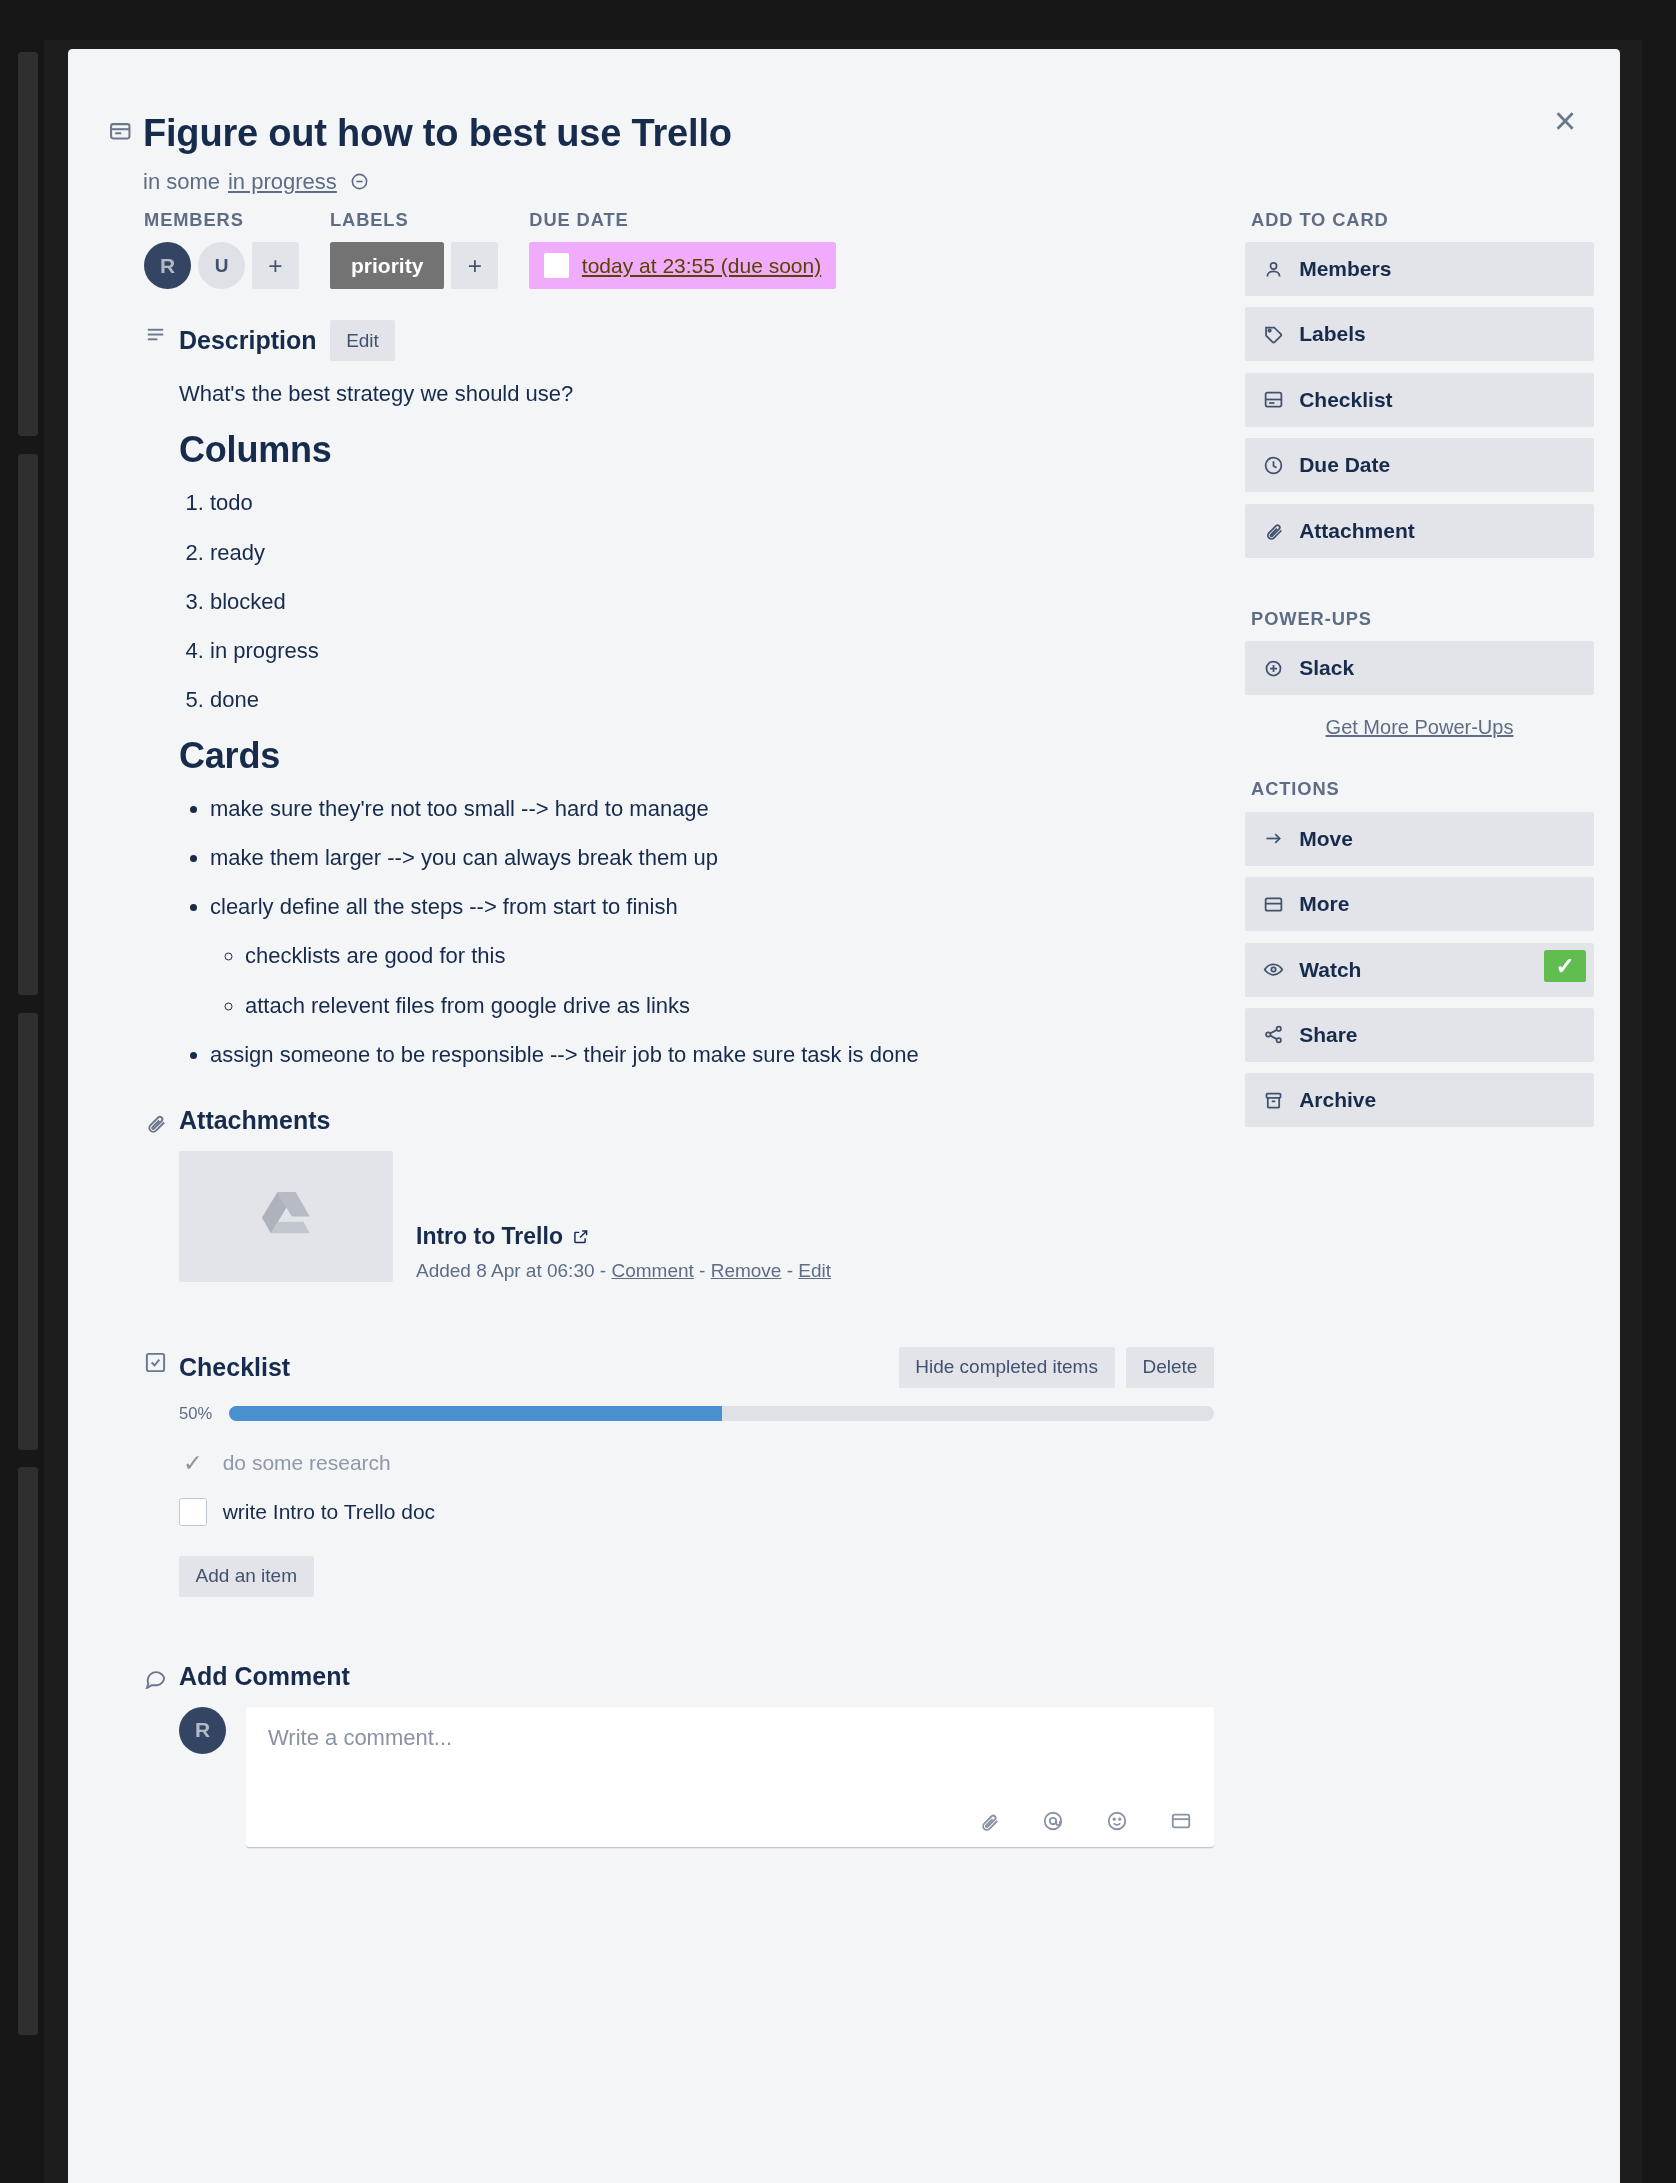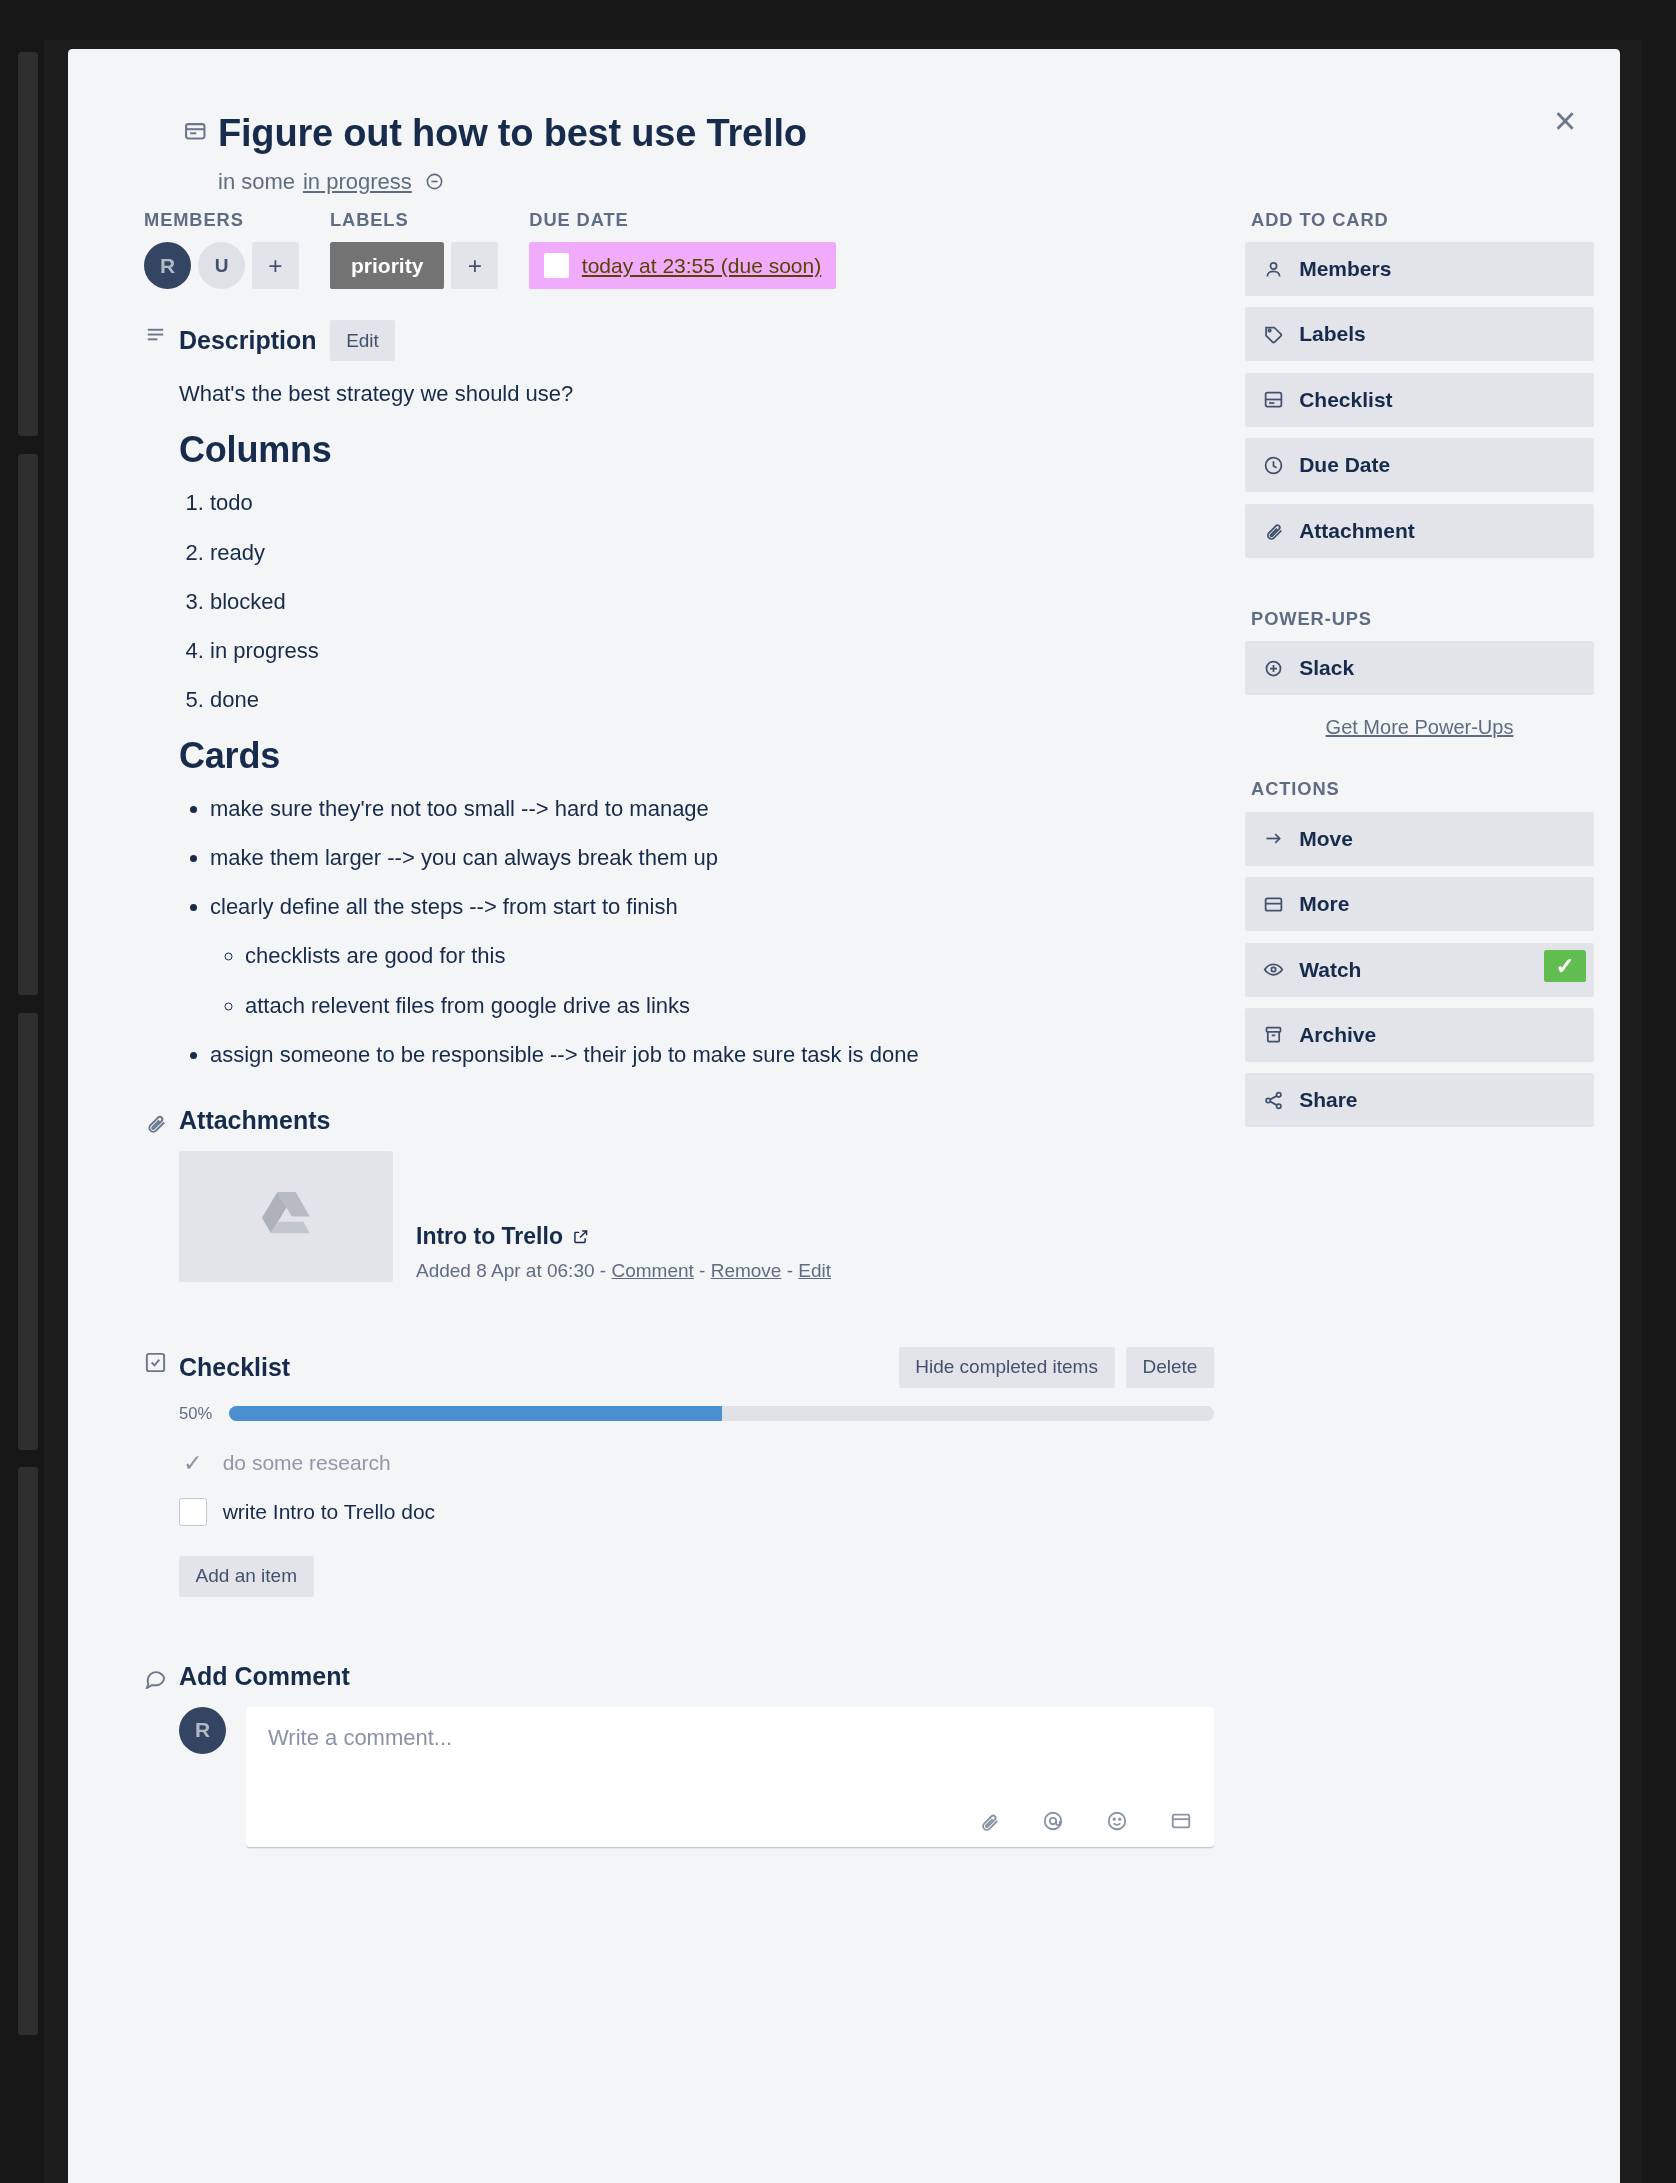--- a/index.html
+++ b/index.html
@@ -59,21 +59,21 @@
     text-align: center;
     cursor: pointer;
     font-family: "Liberation Sans", sans-serif;
     font-weight: 300;
   }
 
   
   .card-header {
     display: flex;
     align-items: flex-start;
-    padding: 63px 0 0 115px;
+    padding: 63px 0 0 40px;
     justify-content: space-between;
   }
   .header-icon {
     width: 35px;
     flex: 0 0 35px;
     color: #6b778c;
     padding-top: 7px;
   }
   .header-text { flex: 1; }
   .card-title {
@@ -666,38 +666,38 @@
             <circle cx="12" cy="12" r="2.5"></circle>
           </svg>
         </span>
         <span class="lbl">Watch</span>
         <span class="watch-badge" style="background: rgb(97, 189, 79);">✓</span>
       </div>
 
       <div class="side-btn">
         <span class="ico">
           <svg width="21" height="21" viewBox="0 0 24 24" fill="none" stroke="currentColor" stroke-width="2">
-            <rect x="4" y="4" width="16" height="5" rx="1"></rect>
-            <path d="M5.5 9v10a1 1 0 0 0 1 1h11a1 1 0 0 0 1-1V9"></path>
-            <line x1="10" y1="13" x2="14" y2="13"></line>
-          </svg>
-        </span>
-        <span class="lbl">Archive</span>
-      </div>
-
-      <div class="side-btn">
-        <span class="ico">
-          <svg width="21" height="21" viewBox="0 0 24 24" fill="none" stroke="currentColor" stroke-width="2">
             <circle cx="18" cy="5.5" r="2.5"></circle>
             <circle cx="6" cy="12" r="2.5"></circle>
             <circle cx="18" cy="18.5" r="2.5"></circle>
             <line x1="8.2" y1="10.8" x2="15.8" y2="6.7"></line>
             <line x1="8.2" y1="13.2" x2="15.8" y2="17.3"></line>
           </svg>
         </span>
         <span class="lbl">Share</span>
       </div>
 
+      <div class="side-btn">
+        <span class="ico">
+          <svg width="21" height="21" viewBox="0 0 24 24" fill="none" stroke="currentColor" stroke-width="2">
+            <rect x="4" y="4" width="16" height="5" rx="1"></rect>
+            <path d="M5.5 9v10a1 1 0 0 0 1 1h11a1 1 0 0 0 1-1V9"></path>
+            <line x1="10" y1="13" x2="14" y2="13"></line>
+          </svg>
+        </span>
+        <span class="lbl">Archive</span>
+      </div>
+
     </div>
 
   </div>
 </div>
 
 
 </body></html>

